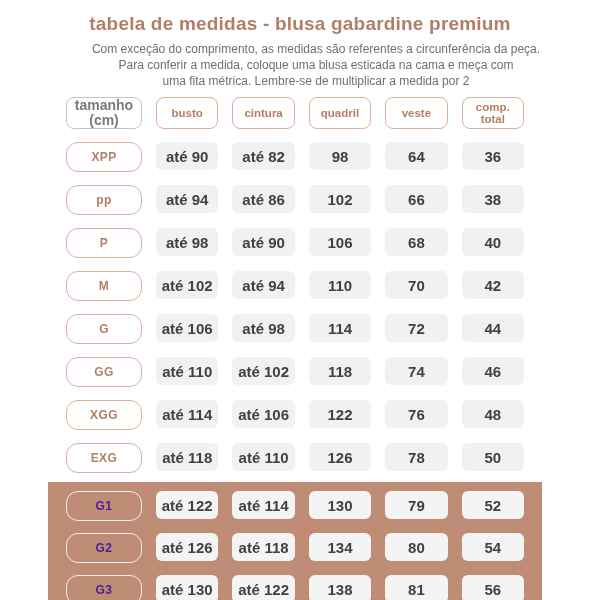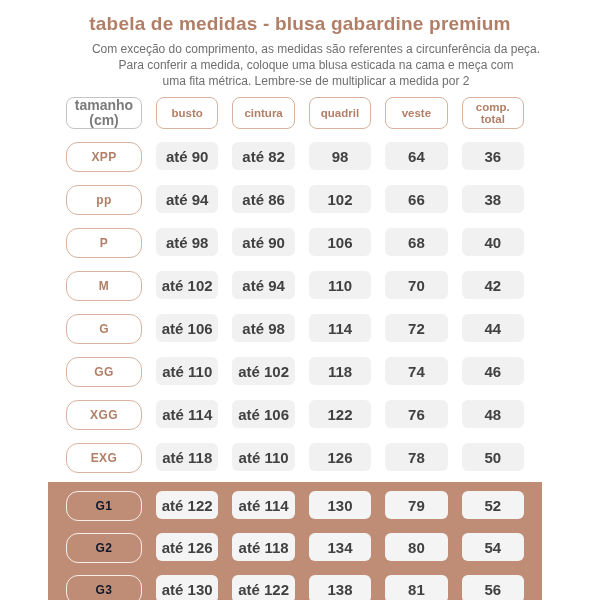--- a/index.html
+++ b/index.html
@@ -95,21 +95,21 @@
   
   .highlight-band {
     background: var(--band, #bf8c76);
     padding: 9px 0 13px 0;
     margin-top: -4px;
   }
   .highlight-band .grid-row { margin-bottom: 12px; }
   .highlight-band .grid-row:last-child { margin-bottom: 0; }
   .highlight-band .size-box {
     border: 1px solid rgba(255, 255, 255, 0.85);
-    color: #0f172a;
+    color: #4c1d95;
   }
   .highlight-band .cell { background: #f4f4f4; }
 </style>
 </head>
 <body>
 
 <div class="page">
 
   <h1 class="title">tabela de medidas - blusa gabardine premium</h1>
 

